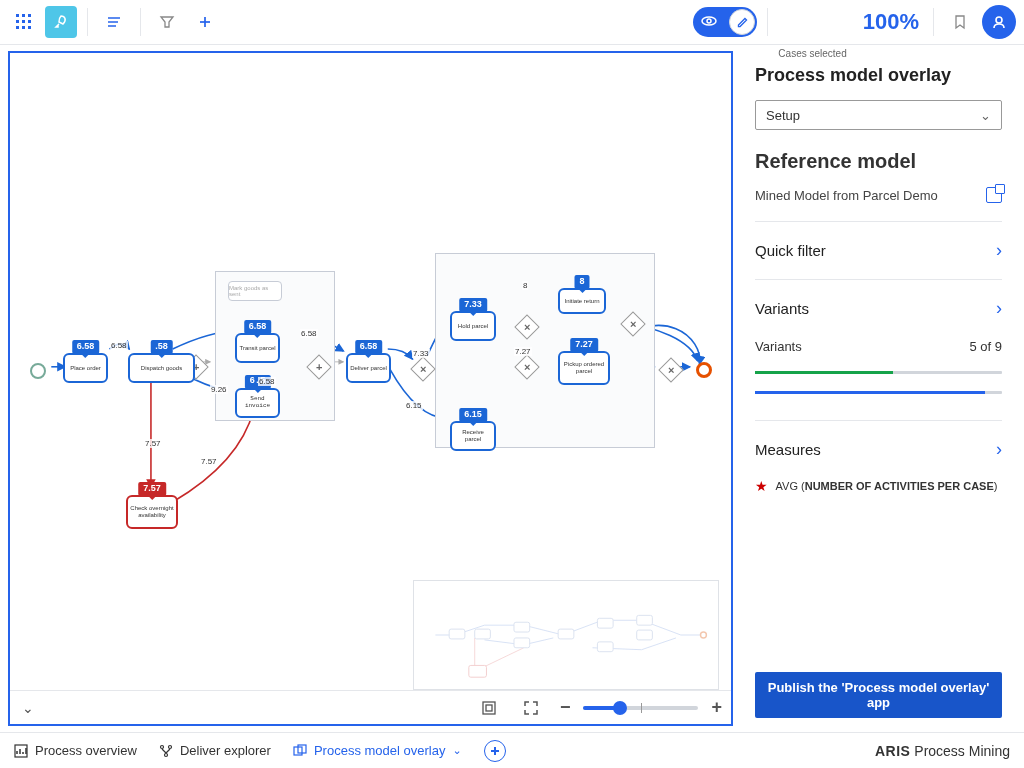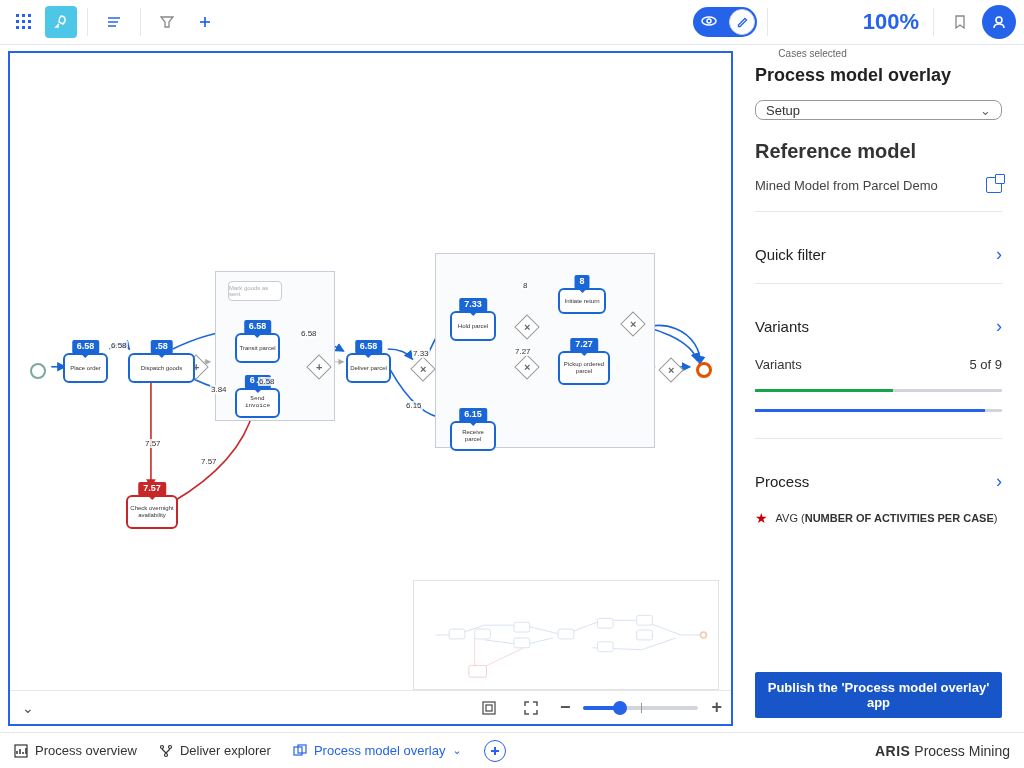--- a/index.html
+++ b/index.html
@@ -30,23 +30,23 @@
 .chevron-down { font-size: 14px; color: #555; padding: 2px 6px; cursor: pointer; }
 .zoom-controls { margin-left: auto; display: flex; align-items: center; gap: 10px; }
 .slider { position: relative; width: 115px; height: 4px; background: #d1d5db; border-radius: 2px; }
 .slider .fill { position: absolute; left: 0; top: 0; height: 100%; background: #2563eb; width: 29%; border-radius: 2px; }
 .slider .thumb { position: absolute; top: -5px; width: 14px; height: 14px; border-radius: 7px; background: #2563eb; left: 26%; }
 .slider .notch { position: absolute; top: -3px; width: 1px; height: 10px; background: #999; left: 50%; }
 .zoom-sign { font-size: 18px; font-weight: 600; color: #555; cursor: pointer; padding: 0 3px; }
 
 .right-panel { flex: 1; padding: 20px 22px 14px 22px; display: flex; flex-direction: column; gap: 14px; }
 .right-panel h2 { font-size: 18px; font-weight: 600; color: #222; }
-.select { border: 1px solid #999; border-radius: 8px; height: 20px; display: flex; align-items: center; padding: 0 10px; font-size: 13px; color: #333; justify-content: space-between; cursor: pointer; }
+.select { border: 1px solid #999; border-radius: 2px; height: 30px; display: flex; align-items: center; padding: 0 10px; font-size: 13px; color: #333; justify-content: space-between; cursor: pointer; }
 .section-title { font-size: 20px; font-weight: 600; margin-top: 6px; }
-.section-row { display: flex; justify-content: space-between; align-items: center; font-size: 15px; color: #222; margin-top: 14px; }
+.section-row { display: flex; justify-content: space-between; align-items: center; font-size: 15px; color: #222; margin-top: 0; }
 .model-row { display: flex; justify-content: space-between; align-items: center; font-size: 13px; color: #444; }
 .sq-icon { width: 16px; height: 16px; border: 1.5px solid #2563eb; border-radius: 2px; position: relative; }
 .sq-icon::after { content: ""; position: absolute; top: -4px; right: -4px; width: 8px; height: 8px; border: 1.5px solid #2563eb; background: #fff; border-radius: 1px; }
 .hr { height: 1px; background: #e5e7eb; margin: 4px 0; }
 .chev-r { color: #2563eb; font-size: 18px; }
 .metric-row { display: flex; justify-content: space-between; font-size: 13px; color: #333; margin-top: 6px; }
 .bar { height: 3px; background: #d1d5db; position: relative; border-radius: 1px; margin-top: 3px; }
 .bar .fill1 { position: absolute; left: 0; top: 0; height: 100%; background: #16a34a; width: 56%; }
 .bar .fill2 { position: absolute; left: 0; top: 0; height: 100%; background: #2563eb; width: 93%; }
 .measure-row { display: flex; align-items: center; gap: 8px; font-size: 11px; color: #333; margin-top: 4px; }
@@ -270,21 +270,21 @@
         <span>Pickup ordered parcel</span>
       </div>
       <div class="dnode red" style="left:116px; top:442px; width:52px; height:34px;">
         <div class="badge red">7.57</div>
         <span>Check overnight availability</span>
       </div>
 
       <div class="edgelabel" style="left:100px; top:288px;">6.58</div>
       <div class="edgelabel" style="left:290px; top:276px;">6.58</div>
       <div class="edgelabel" style="left:248px; top:324px;">6.58</div>
-      <div class="edgelabel" style="left:200px; top:332px;">3.84</div>
+      <div class="edgelabel" style="left:200px; top:332px;">9.26</div>
       <div class="edgelabel" style="left:402px; top:296px;">7.33</div>
       <div class="edgelabel" style="left:504px; top:294px;">7.27</div>
       <div class="edgelabel" style="left:395px; top:348px;">6.15</div>
       <div class="edgelabel" style="left:512px; top:228px;">8</div>
       <div class="edgelabel" style="left:134px; top:386px;">7.57</div>
       <div class="edgelabel" style="left:190px; top:404px;">7.57</div>
     </div>
 
     <div class="minimap">
       <svg width="100%" height="100%" viewBox="0 0 306 110">
@@ -363,21 +363,21 @@
       <span>5 of 9</span>
     </div>
     <div class="bar">
         <div class="fill1"></div>
       </div>
     <div class="bar">
         <div class="fill2"></div>
       </div>
     <div class="hr" style="margin-top:12px;"></div>
     <div class="section-row">
-      <span>Process</span>
+      <span>Measures</span>
       <span class="chev-r">›</span>
     </div>
     <div class="measure-row">
       <span class="star">★</span>
       <span><span>AVG (</span><b>NUMBER OF ACTIVITIES PER CASE</b><span>)</span></span>
     </div>
     <div class="publish-btn">Publish the 'Process model overlay' app</div>
   </div>
 </div>
 

